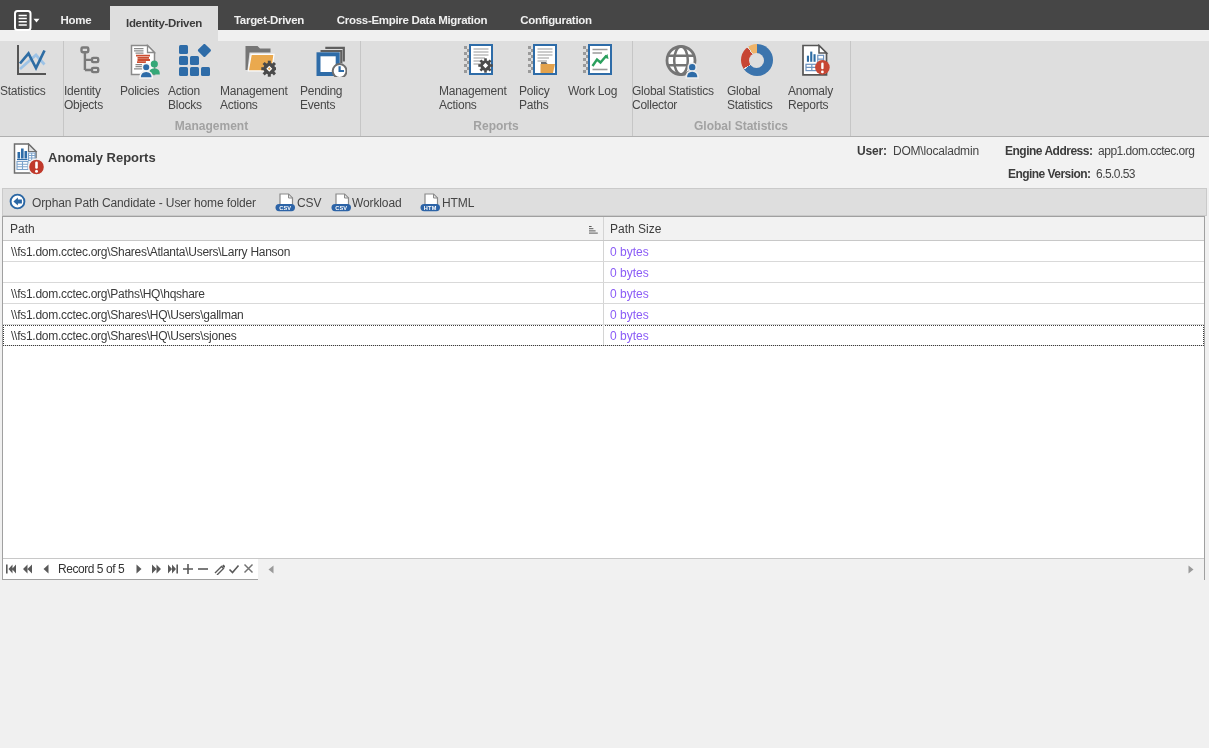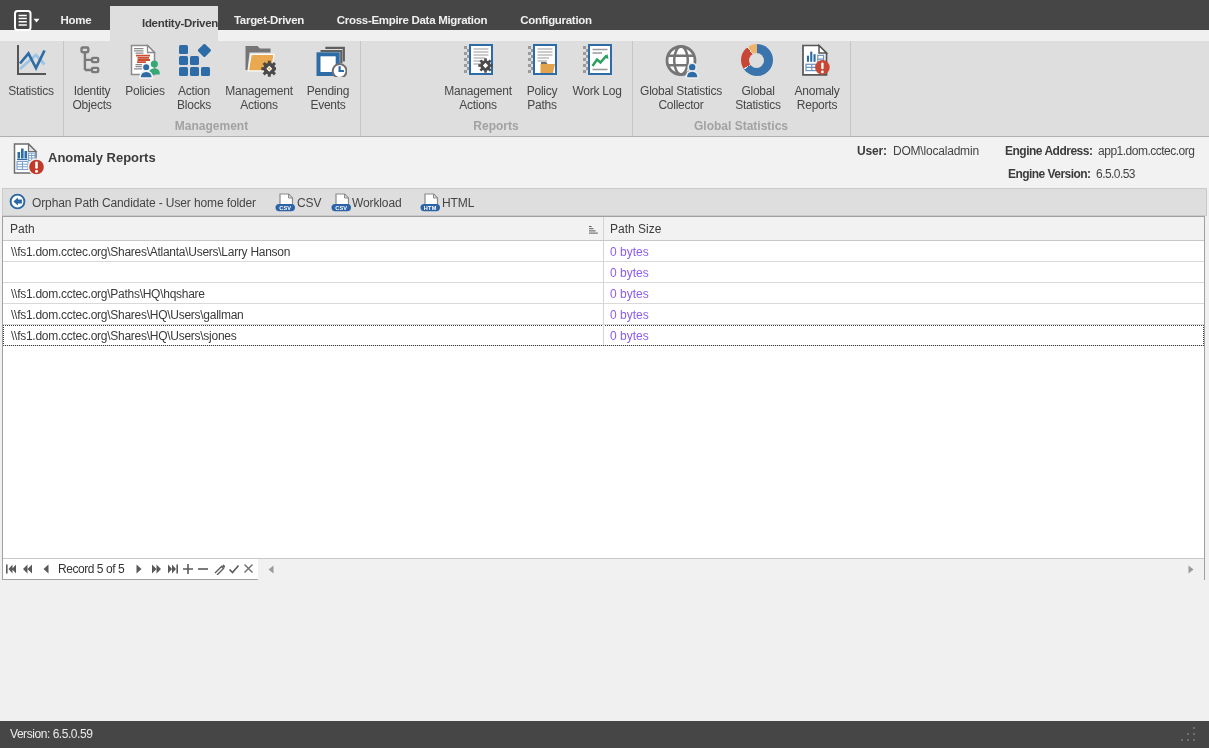--- a/index.html
+++ b/index.html
@@ -1,25 +1,25 @@
 <!DOCTYPE html>
 <html><head><meta charset="utf-8">
 <style>
 *{margin:0;padding:0;box-sizing:border-box}
 html,body{width:1209px;height:748px;overflow:hidden;background:#f0f0f0;font-family:"Liberation Sans",sans-serif;font-size:12px;color:#3f3f3f}
 #page{position:relative;width:1209px;height:748px}
 
 #titlebar{position:absolute;left:0;top:0;width:1209px;height:30px;background:#464646}
 .tab{position:absolute;top:0;height:41px;line-height:41px;color:#f0f0f0;font-weight:bold;font-size:11.5px;letter-spacing:-0.3px;white-space:nowrap;transform:translateX(-50%)}
 #tabactive{position:absolute;left:110px;top:6px;width:108px;height:35px;background:#dedede}
-#tabactive span{display:block;line-height:35px;text-align:right;color:#3c3c3c;font-weight:bold;font-size:11.5px;letter-spacing:-0.3px}
+#tabactive span{display:block;line-height:35px;text-align:center;color:#3c3c3c;font-weight:bold;font-size:11.5px;letter-spacing:-0.3px}
 
 #ribbon{position:absolute;left:0;top:41px;width:1209px;height:96px;background:#dedede;border-bottom:1px solid #b0b0b0}
 .rdiv{position:absolute;top:0;width:1px;height:95px;background:#c6c6c6}
-.rb{position:absolute;top:3px;text-align:center;color:#474747;font-size:12px;line-height:13.5px;letter-spacing:-0.25px}
+.rb{position:absolute;top:3px;color:#474747;font-size:12px;line-height:13.5px;letter-spacing:-0.25px}
 .ric{height:35px;display:flex;align-items:flex-start;justify-content:center;margin-bottom:6px}
 .gcap{position:absolute;top:78px;text-align:center;color:#a2a2a2;font-weight:bold;font-size:12px}
 
 #pagehead{position:absolute;left:0;top:137px;width:1209px;height:51px;background:#f2f2f2}
 #phtitle{position:absolute;left:48px;top:13px;font-size:13px;font-weight:bold;color:#3c3c3c}
 .inf{position:absolute;font-size:12px;color:#444;white-space:nowrap;letter-spacing:-0.2px}
 .inf b{color:#3c3c3c}
 
 #toolbar{position:absolute;left:2px;top:188px;width:1205px;height:28px;background:#dedede;border:1px solid #cacaca}
 .tbtxt{position:absolute;top:7px;font-size:12px;color:#454545;letter-spacing:-0.12px;white-space:nowrap}
@@ -441,27 +441,14 @@
       <svg style="position:absolute;left:10px;top:6px" width="6" height="9" viewBox="0 0 6 9">
             <path d="M0.5 4.5 L5.5 0.5 V8.5 Z" fill="#9a9a9a"></path>
           </svg>
       <svg style="position:absolute;right:10px;top:6px" width="6" height="9" viewBox="0 0 6 9">
             <path d="M5.5 4.5 L0.5 0.5 V8.5 Z" fill="#9a9a9a"></path>
           </svg>
     </div>
   </div>
 </div>
 
-<div id="statusbar">
-  <span>Version: 6.5.0.59</span>
-  <svg style="position:absolute;left:1181px;top:6px" width="16" height="16" viewBox="0 0 16 16">
-    <g fill="#6f6f6f">
-      <rect x="12" y="0" width="2" height="2"></rect>
-      <rect x="6" y="6" width="2" height="2"></rect>
-          <rect x="12" y="6" width="2" height="2"></rect>
-      <rect x="0" y="12" width="2" height="2"></rect>
-          <rect x="6" y="12" width="2" height="2"></rect>
-          <rect x="12" y="12" width="2" height="2"></rect>
-    </g>
-  </svg>
-</div>
 
 </div>
 
 </body></html>

